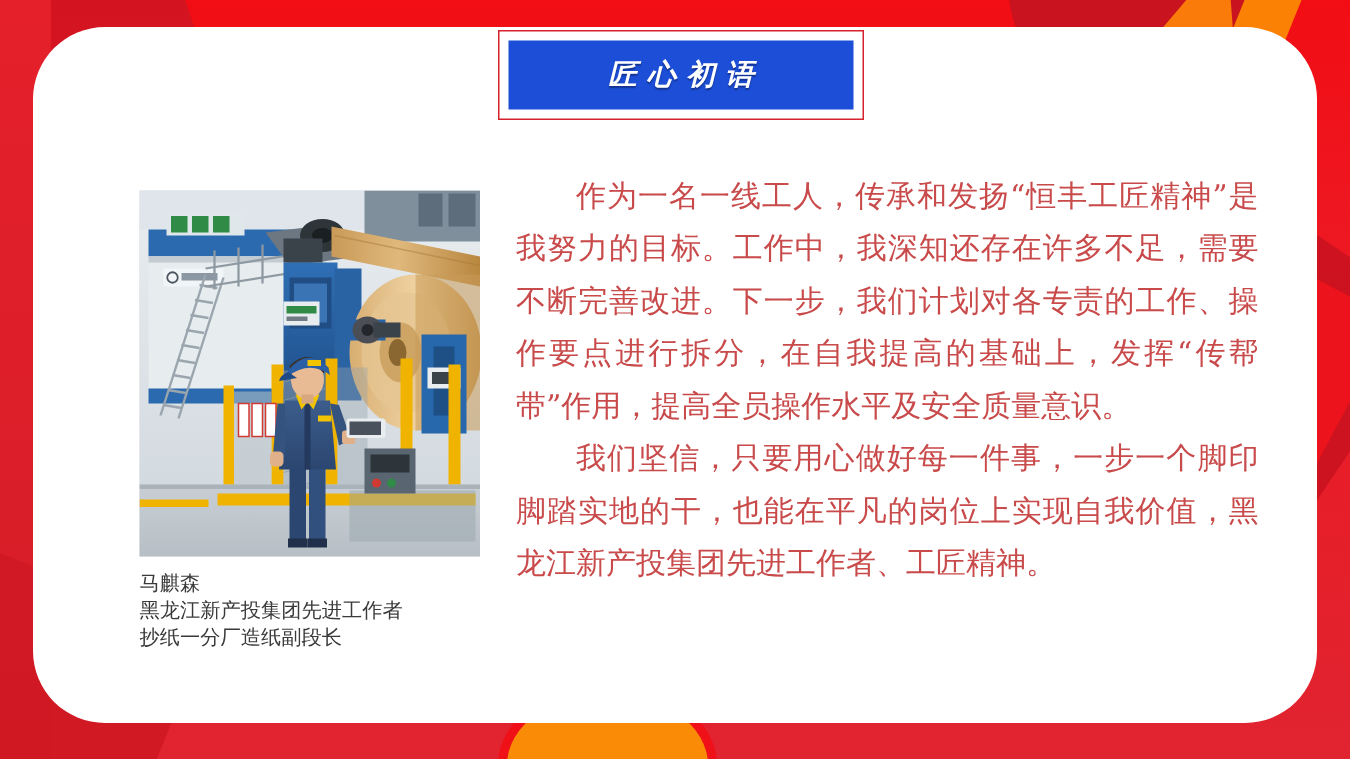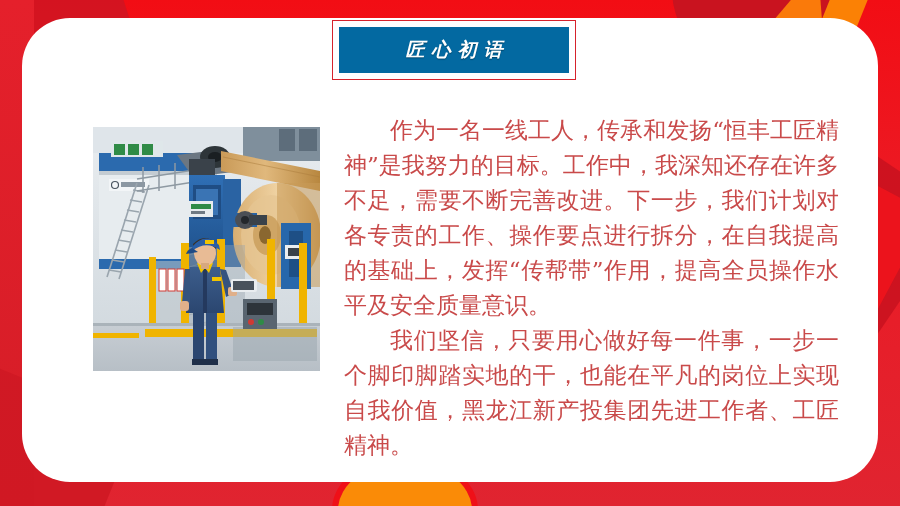--- a/index.html
+++ b/index.html
@@ -57,21 +57,21 @@
     background:#ffffff;border-radius:48px;overflow:hidden;
   }
 
   
   .banner{
     position:absolute;left:310px;top:2px;width:244px;height:60px;
     border:1.5px solid #d6222c;box-sizing:border-box;background:#ffffff;
     padding:6px;
   }
   .banner-inner{
-    width:100%;height:100%;background:#0369a1;
+    width:100%;height:100%;background:#1d4ed8;
     display:flex;align-items:center;justify-content:center;
   }
   .banner-title{
     color:#ffffff;font-size:19px;letter-spacing:7px;font-weight:700;
     font-family:"DejaVu Serif","Liberation Serif",serif;
     font-style:italic;text-indent:7px;
     text-shadow:0 1px 1px rgba(0,0,0,.35);
   }
 
   
@@ -82,21 +82,21 @@
   .caption{
     position:absolute;left:71px;top:362px;width:260px;
     color:#3a3a3a;font-size:13.5px;line-height:18px;
     font-family:"DejaVu Sans","Liberation Sans",sans-serif;
   }
   .caption div{white-space:nowrap;}
 
   
   .body-text{
     position:absolute;left:322px;top:95px;width:495px;
-    color:#c94a4a;font-size:23px;line-height:35px;
+    color:#c94a4a;font-size:20px;line-height:35px;
     font-family:"DejaVu Serif","Liberation Serif",serif;
     text-align:justify;text-justify:inter-ideograph;
   }
   .body-text p{margin:0;text-indent:2em;}
 </style>
 </head>
 <body>
 
 <div id="stage">
 
@@ -289,20 +289,25 @@
           <rect x="108" y="136" width="8" height="6" fill="#d7a87f"></rect>
         </g>
 
         <rect x="150" y="172" width="34" height="30" fill="#596570"></rect>
         <rect x="154" y="176" width="26" height="12" fill="#2d343a"></rect>
         <circle cx="158" cy="195" r="3" fill="#d03a33"></circle>
         <circle cx="168" cy="195" r="3" fill="#2f8b46"></circle>
       </svg>
     </div>
 
+    <div class="caption">
+      <div>马麒森</div>
+      <div>黑龙江新产投集团先进工作者</div>
+      <div>抄纸一分厂造纸副段长</div>
+    </div>
 
     <div class="body-text">
       <p>作为一名一线工人，传承和发扬“恒丰工匠精神”是我努力的目标。工作中，我深知还存在许多不足，需要不断完善改进。下一步，我们计划对各专责的工作、操作要点进行拆分，在自我提高的基础上，发挥“传帮带”作用，提高全员操作水平及安全质量意识。</p>
       <p>我们坚信，只要用心做好每一件事，一步一个脚印脚踏实地的干，也能在平凡的岗位上实现自我价值，黑龙江新产投集团先进工作者、工匠精神。</p>
     </div>
 
   </div>
 </div>
 
 </body></html>

